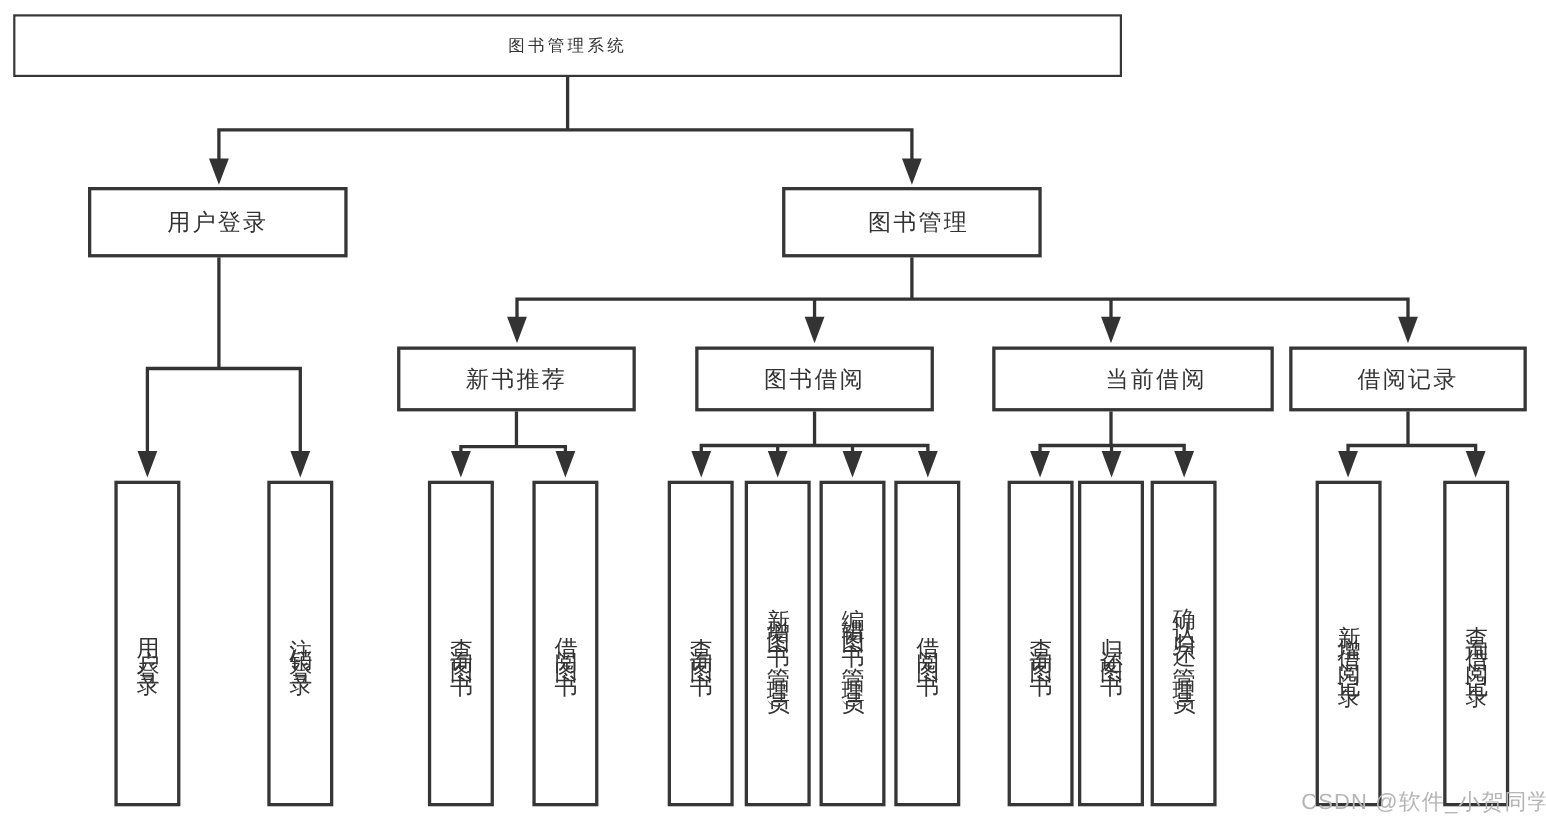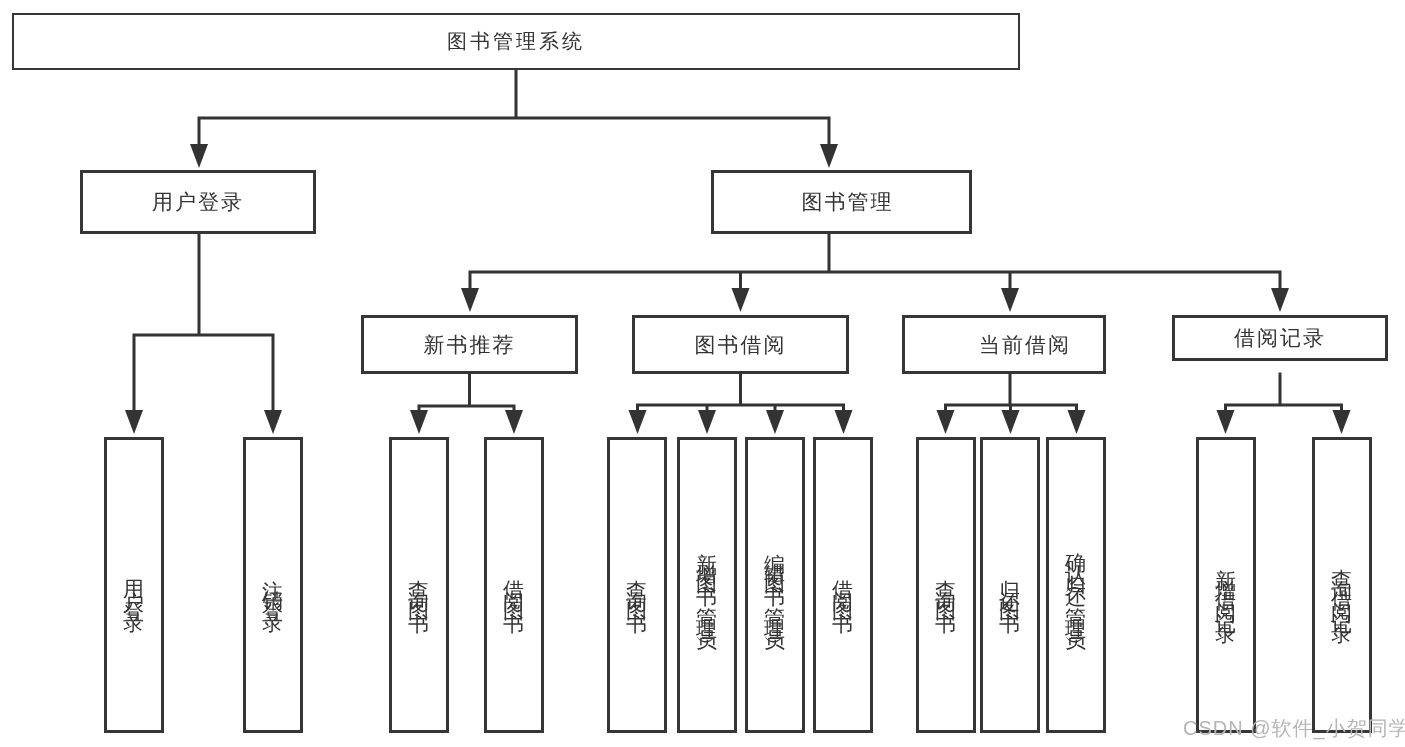--- a/index.html
+++ b/index.html
@@ -23,37 +23,37 @@
     box-sizing: border-box;
     background: #ffffff;
     border: 3px solid #363636;
     display: flex;
     align-items: center;
     justify-content: center;
     z-index: 1;
     color: #333333;
   }
   .h-box { font-size: 21px; letter-spacing: 2px; }
-  .root-box { font-size: 20px; letter-spacing: 3px; border-width: 2.5px; }
+  .root-box { font-size: 15px; letter-spacing: 3px; border-width: 2.5px; }
   .v-box span {
     writing-mode: vertical-rl;
     text-orientation: mixed;
     font-size: 21px;
     letter-spacing: 11px;
     line-height: 1;
     white-space: nowrap;
   }
   
   .n-root   { left: 12px;   top: 13px;  width: 1008px; height: 57px; }
   .n-login  { left: 80px;   top: 170px; width: 236px;  height: 64px; }
-  .n-mgmt   { left: 711px;  top: 170px; width: 261px;  height: 64px; padding-left: 12px; }
+  .n-mgmt   { left: 711px;  top: 170px; width: 236px;  height: 64px; padding-left: 12px; }
   .n-newrec { left: 361px;  top: 315px; width: 217px;  height: 59px; }
   .n-borrow { left: 632px;  top: 315px; width: 217px;  height: 59px; }
-  .n-cur    { left: 902px;  top: 315px; width: 204px;  height: 59px; padding-left: 42px; }
-  .n-rec    { left: 1172px; top: 315px; width: 216px;  height: 46px; }
+  .n-cur    { left: 902px;  top: 315px; width: 256px;  height: 59px; padding-left: 42px; }
+  .n-rec    { left: 1172px; top: 315px; width: 216px;  height: 59px; }
   .leaf     { top: 437px; width: 60px; height: 296px; }
   .l-u1 { left: 104px; }  .l-u2 { left: 243px; }
   .l-n1 { left: 389px; }  .l-n2 { left: 484px; }
   .l-b1 { left: 607px; }  .l-b2 { left: 677px; }
   .l-b3 { left: 745px; }  .l-b4 { left: 813px; }
   .l-c1 { left: 916px; }  .l-c2 { left: 980px; }
   .l-c3 { left: 1046px; }
   .l-r1 { left: 1196px; } .l-r2 { left: 1312px; }
   #watermark {
     position: absolute;

